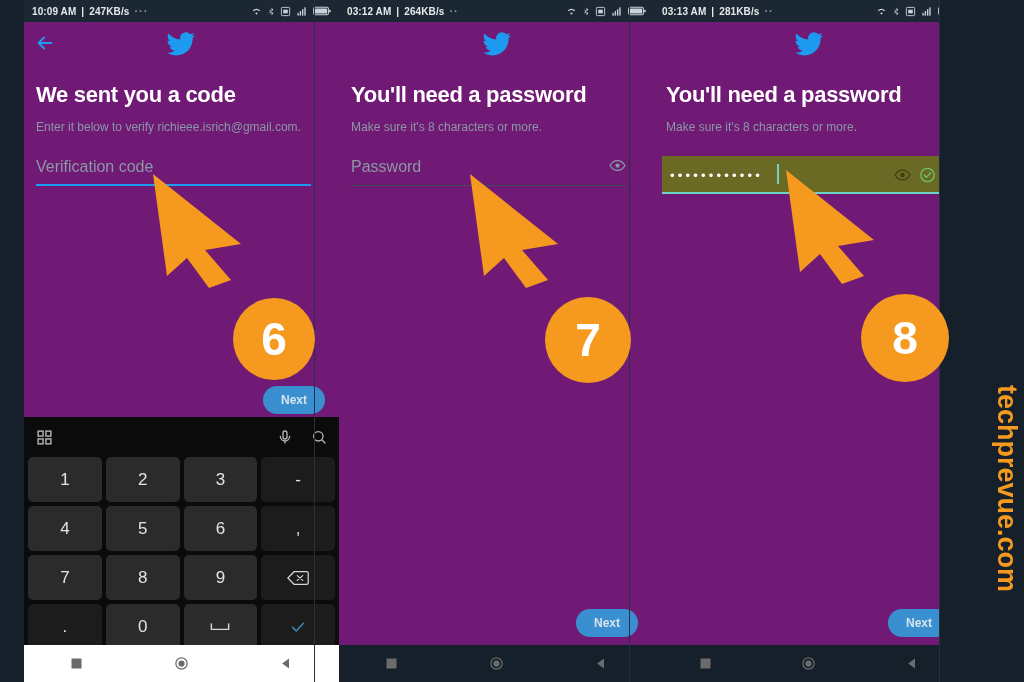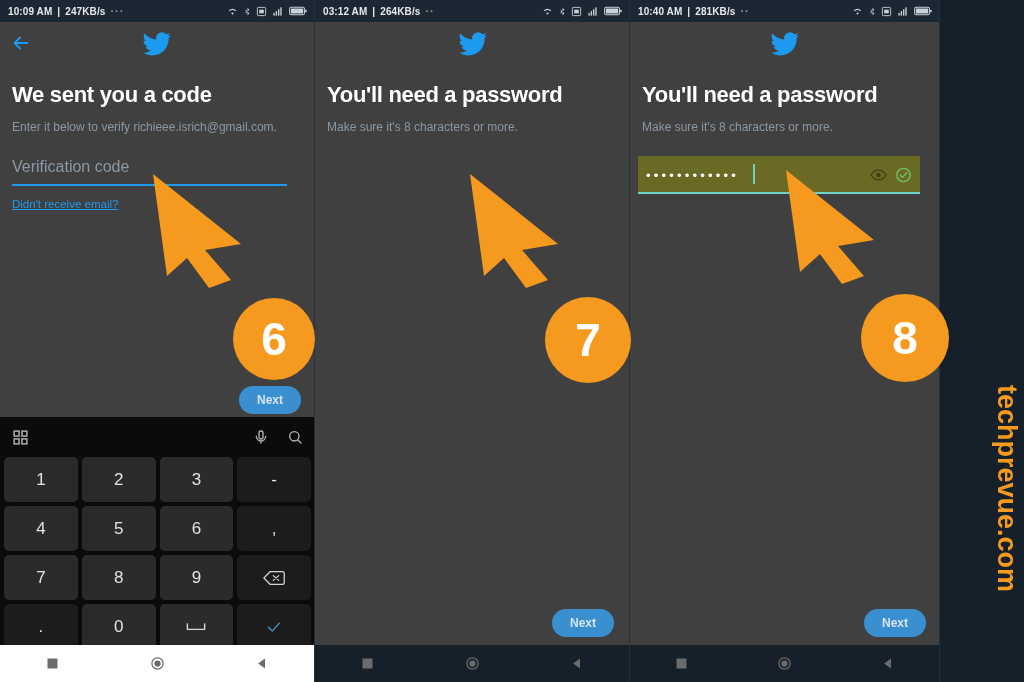--- a/index.html
+++ b/index.html
@@ -15,22 +15,23 @@
   .stage {
     position: relative;
     width: 1024px; height: 682px;
     background: #15202b;
   }
 
   
   .panel {
     position: absolute;
     top: 0; bottom: 0;
-    background: #404040;
+    background: #701a75;
     overflow: hidden;
+    margin-left: 24px;
   }
   #panel-1 { left: 0;   width: 315px; }
   #panel-2 { left: 315px; width: 315px; }
   #panel-3 { left: 630px; width: 310px; }
   .panel-divider {
     position: absolute;
     top: 0; bottom: 0;
     width: 1px;
     background: #22303f;
   }
@@ -328,21 +329,20 @@
 
     <div class="content">
       <div class="headline">We sent you a code</div>
       <div class="subtext">Enter it below to verify richieee.isrich@gmail.com.</div>
 
       <div class="field">
         <span class="field-label">Verification code</span>
         <div class="field-underline"></div>
       </div>
 
-      <a class="helper-link" href="#">Didn't receive email?</a>
     </div>
 
     <button class="next-btn" id="next-1">Next</button>
 
     <div class="keyboard">
       <div class="kb-toolbar">
         <svg width="17" height="17" viewBox="0 0 24 24">
           <rect x="3" y="3" width="7" height="7" fill="none" stroke="#b6b6b6" stroke-width="2"></rect>
           <rect x="14" y="3" width="7" height="7" fill="none" stroke="#b6b6b6" stroke-width="2"></rect>
           <rect x="3" y="14" width="7" height="7" fill="none" stroke="#b6b6b6" stroke-width="2"></rect>
@@ -445,20 +445,28 @@
     <div class="appbar">
       <svg class="bird" viewBox="0 0 24 24">
           <path fill="#1d9bf0" d="M23 4.9a9.3 9.3 0 0 1-2.7.7 4.6 4.6 0 0 0 2-2.5 9.2 9.2 0 0 1-2.9 1.1 4.6 4.6 0 0 0-7.9 4.2A13.1 13.1 0 0 1 2 3.6a4.6 4.6 0 0 0 1.4 6.2 4.6 4.6 0 0 1-2.1-.6v.1a4.6 4.6 0 0 0 3.7 4.5 4.6 4.6 0 0 1-2.1.1 4.6 4.6 0 0 0 4.3 3.2A9.3 9.3 0 0 1 1 19a13 13 0 0 0 7.1 2.1c8.5 0 13.2-7 13.2-13.2v-.6A9.4 9.4 0 0 0 23 4.9z"></path>
         </svg>
     </div>
 
     <div class="content">
       <div class="headline">You'll need a password</div>
       <div class="subtext">Make sure it's 8 characters or more.</div>
 
+      <div class="field">
+        <span class="field-label">Password</span>
+        <svg class="eye-icon" viewBox="0 0 24 24">
+            <path fill="none" stroke="#8b98a5" stroke-width="1.8" d="M1.5 12S5.5 5 12 5s10.5 7 10.5 7-4 7-10.5 7S1.5 12 1.5 12z"></path>
+            <circle cx="12" cy="12" r="3" fill="#8b98a5"></circle>
+          </svg>
+        <div class="field-underline dim"></div>
+      </div>
     </div>
 
     <button class="next-btn" id="next-2">Next</button>
 
     <div class="navbar">
       <svg class="nav-icon" viewBox="0 0 24 24">
           <rect x="4" y="4" width="16" height="16" fill="#6b6b6b"></rect>
         </svg>
       <svg class="nav-icon" viewBox="0 0 24 24">
           <circle cx="12" cy="12" r="9" fill="none" stroke="#6b6b6b" stroke-width="2"></circle>
@@ -467,21 +475,21 @@
       <svg class="nav-icon" viewBox="0 0 24 24">
           <path fill="#6b6b6b" d="M16 4v16L5 12z"></path>
         </svg>
     </div>
   </div>
 
   <div class="panel" id="panel-3">
 
     <div class="statusbar">
       <div class="status-left">
-        <span>10:40 AM</span>
+        <span>03:13 AM</span>
         <span>|</span>
         <span>281KB/s</span>
         <span class="status-dots">··</span>
       </div>
       <div class="status-right">
         <svg width="13" height="11" viewBox="0 0 24 24">
             <path fill="#c9d1d9" d="M12 19l3-3.5a4.5 4.5 0 0 0-6 0L12 19zM4 9.5l1.8 2A9 9 0 0 1 18.2 11.5l1.8-2A12 12 0 0 0 4 9.5z"></path>
           </svg>
         <svg width="9" height="11" viewBox="0 0 24 24">
             <path fill="#c9d1d9" d="M12 2l5 5-5 5 5 5-5 5V2zm-1 8.5L7.5 7 6 8.5l3.5 3.5L6 15.5 7.5 17 11 13.5z"></path>

